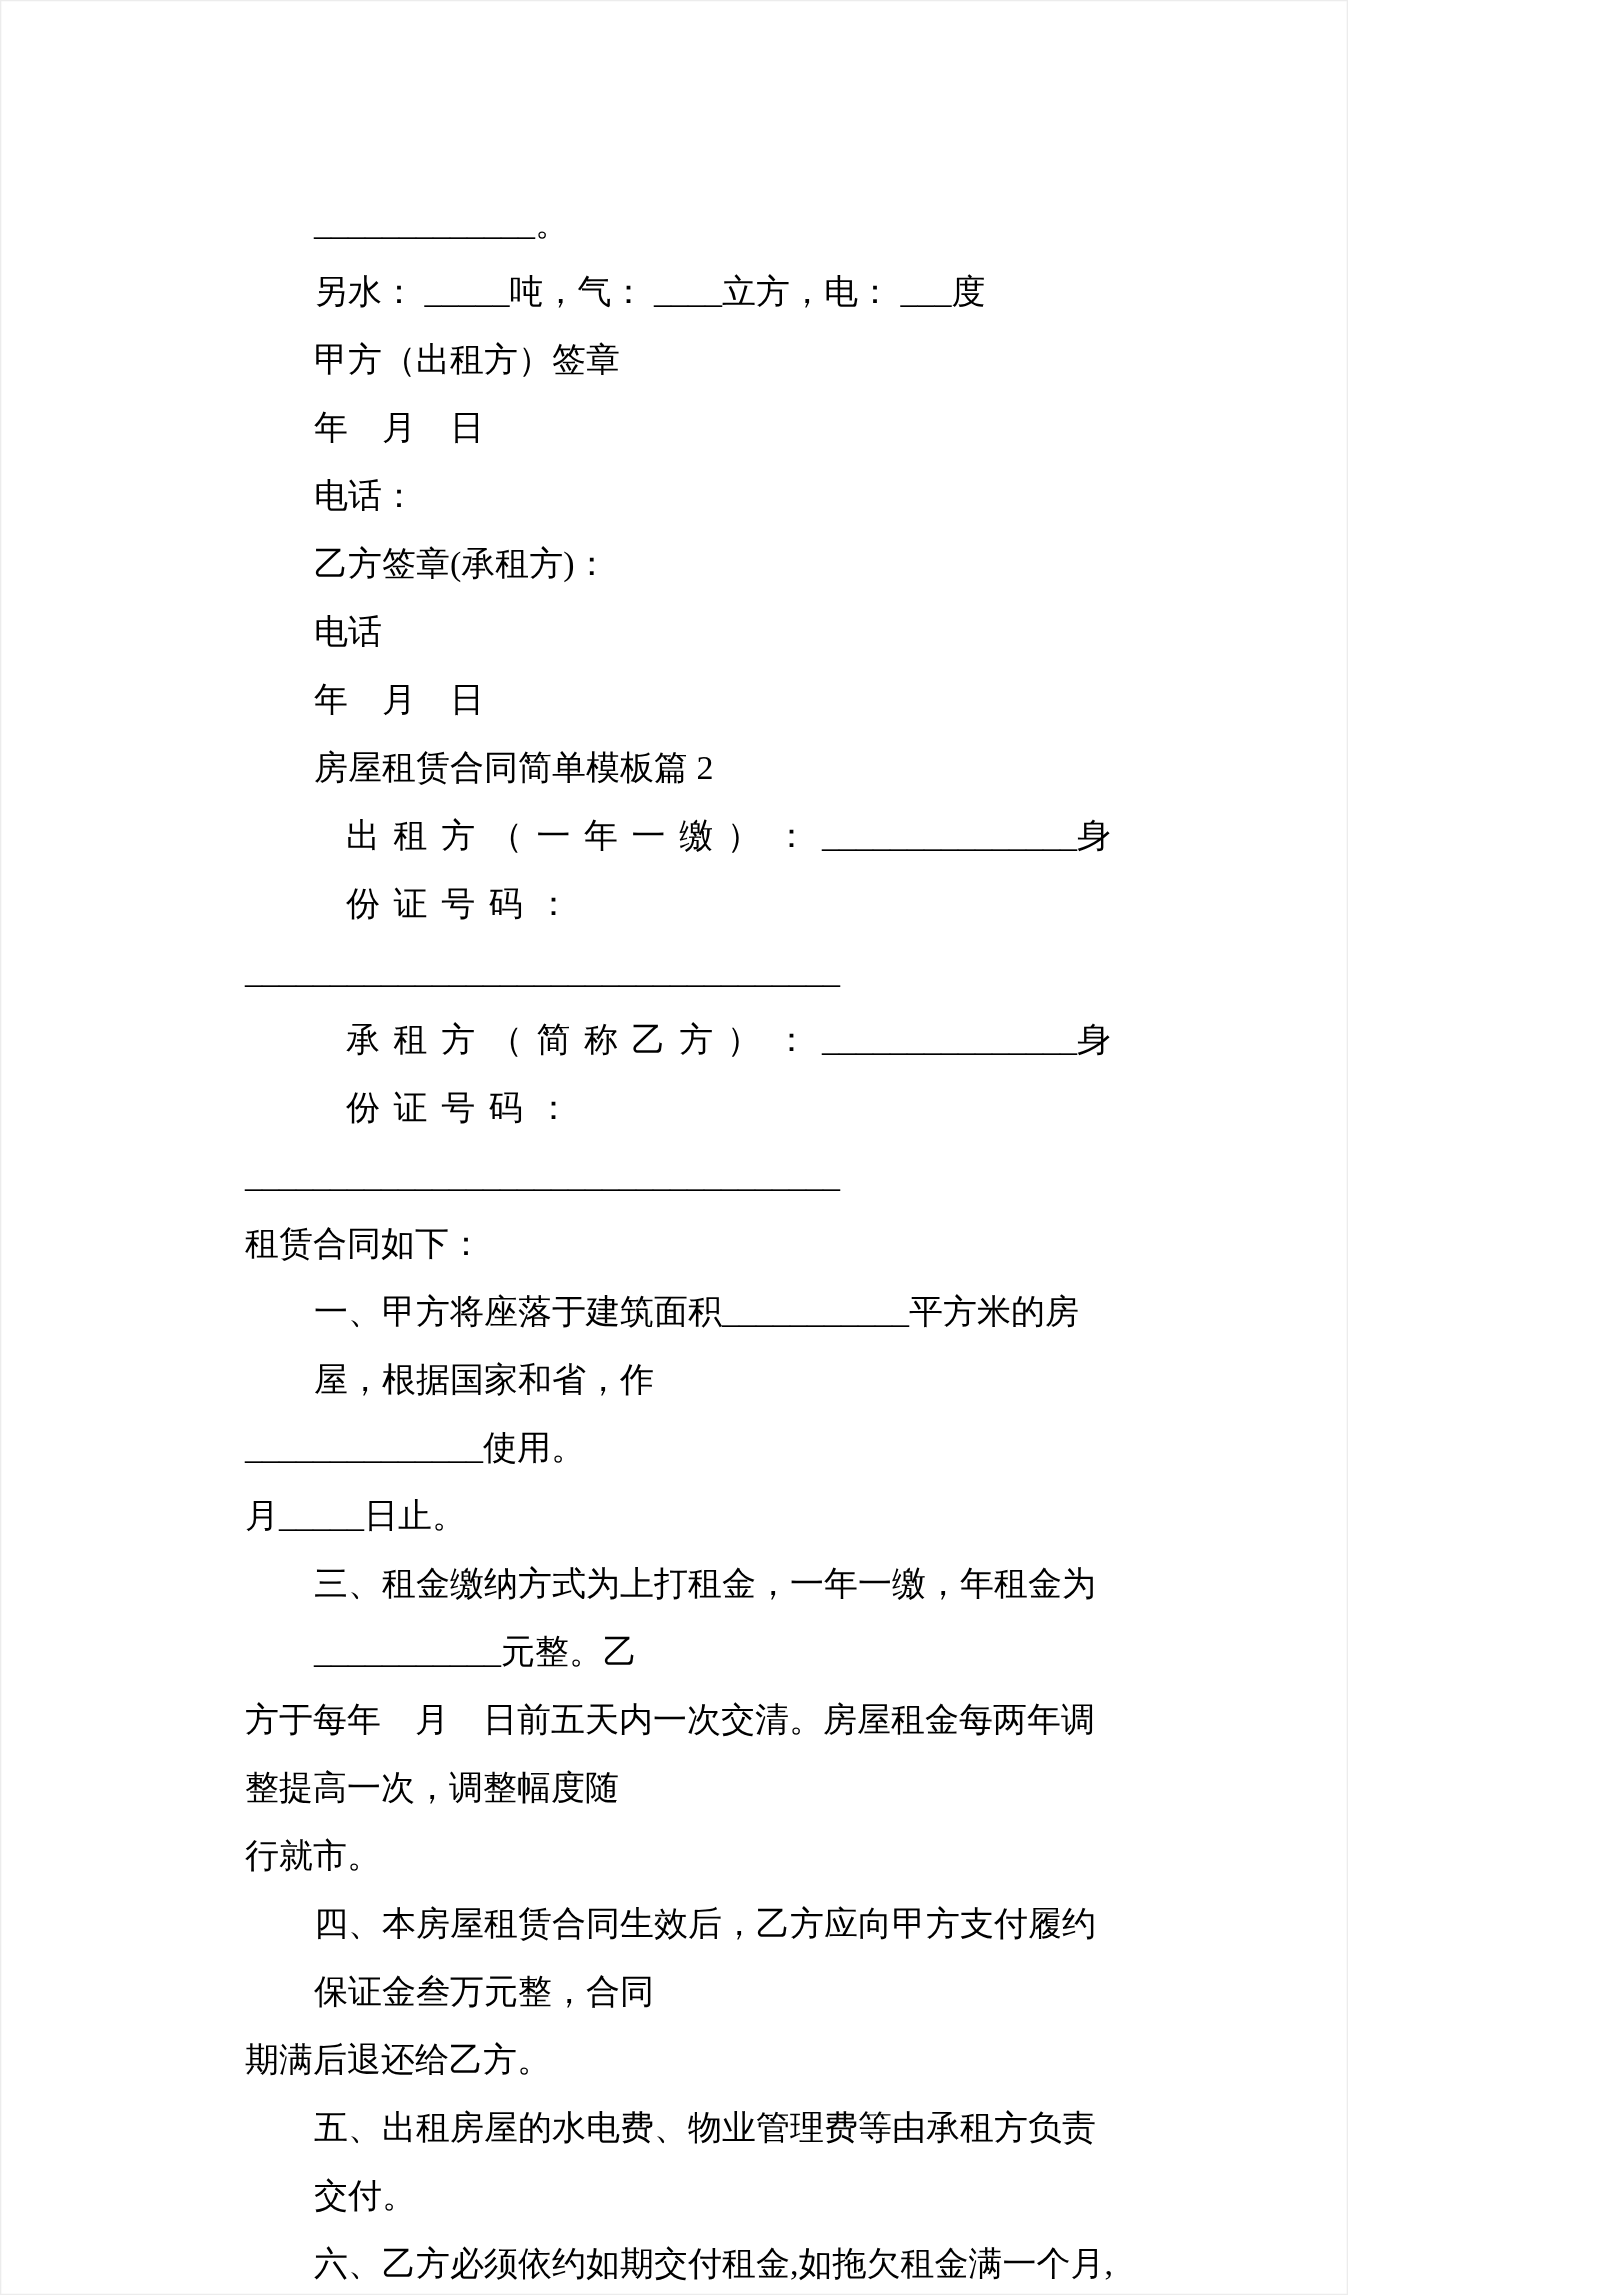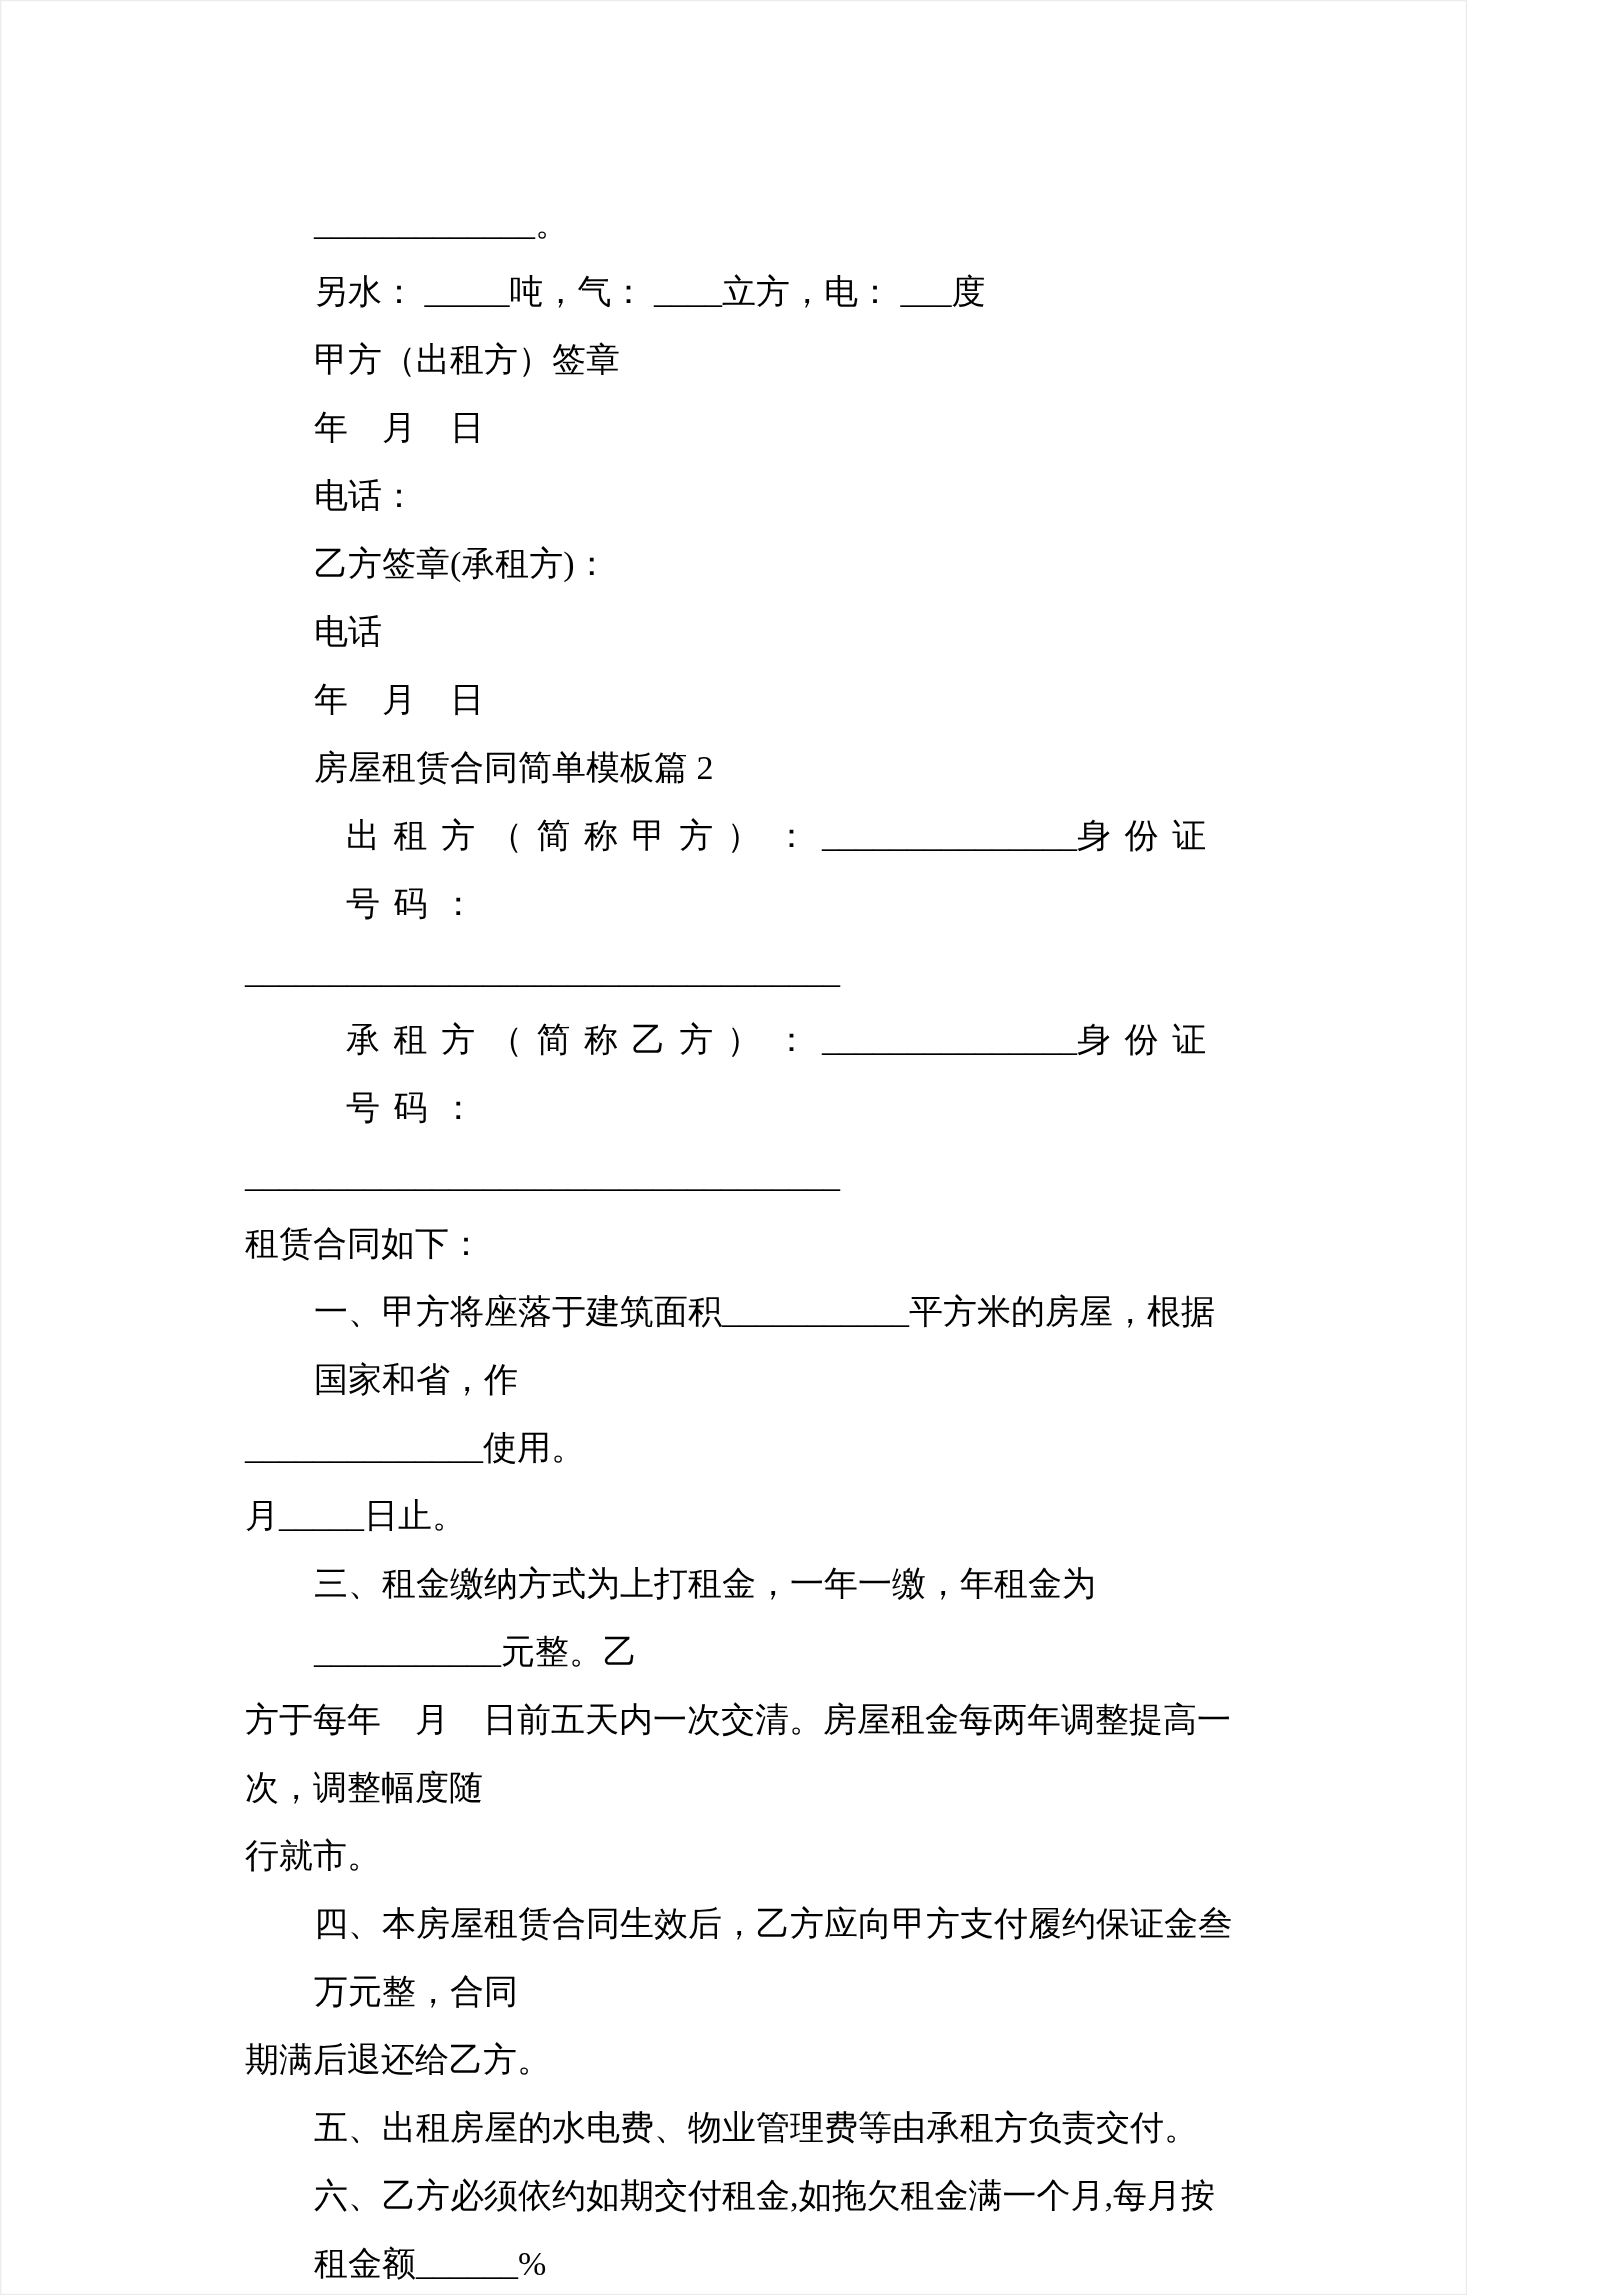--- a/index.html
+++ b/index.html
@@ -8,21 +8,21 @@
     background: #ffffff;
   }
   body {
     width: 1623px;
     height: 2295px;
     font-family: "Liberation Serif", "DejaVu Serif", serif;
     color: #000000;
     box-sizing: border-box;
   }
   .page {
-    width: 1467px;
+    width: 1348px;
     height: 2295px;
     box-sizing: border-box;
     padding: 190px 222px 7px 245px;
     background: #ffffff;
     box-shadow: inset 0 0 0 1.3px #ececec;
     overflow: hidden;
   }
   .ln {
     font-size: 34px;
     line-height: 68px;
@@ -41,21 +41,21 @@
   <div class="ln indent">_____________。</div>
   <div class="ln indent">另水： _____吨，气： ____立方，电： ___度</div>
   <div class="ln indent">甲方（出租方）签章</div>
   <div class="ln indent">年　月　日</div>
   <div class="ln indent">电话：</div>
   <div class="ln indent">乙方签章(承租方)：</div>
   <div class="ln indent">电话</div>
   <div class="ln indent">年　月　日</div>
   <div class="ln indent">房屋租赁合同简单模板篇 2</div>
 
-  <div class="ln indent3"><span class="spread">出租方（简称甲方）：</span><span>_______________</span><span class="spread">身份证号码：</span></div>
+  <div class="ln indent3"><span class="spread">出租方（一年一缴）：</span><span>_______________</span><span class="spread">身份证号码：</span></div>
   <div class="ln flush">___________________________________</div>
   <div class="ln indent3"><span class="spread">承租方（简称乙方）：</span><span>_______________</span><span class="spread">身份证号码：</span></div>
   <div class="ln flush">___________________________________</div>
 
   <div class="ln flush">租赁合同如下：</div>
   <div class="ln indent">一、甲方将座落于建筑面积___________平方米的房屋，根据国家和省，作</div>
   <div class="ln flush">______________使用。</div>
   <div class="ln flush">月_____日止。</div>
   <div class="ln indent">三、租金缴纳方式为上打租金，一年一缴，年租金为___________元整。乙</div>
   <div class="ln flush">方于每年　月　日前五天内一次交清。房屋租金每两年调整提高一次，调整幅度随</div>

